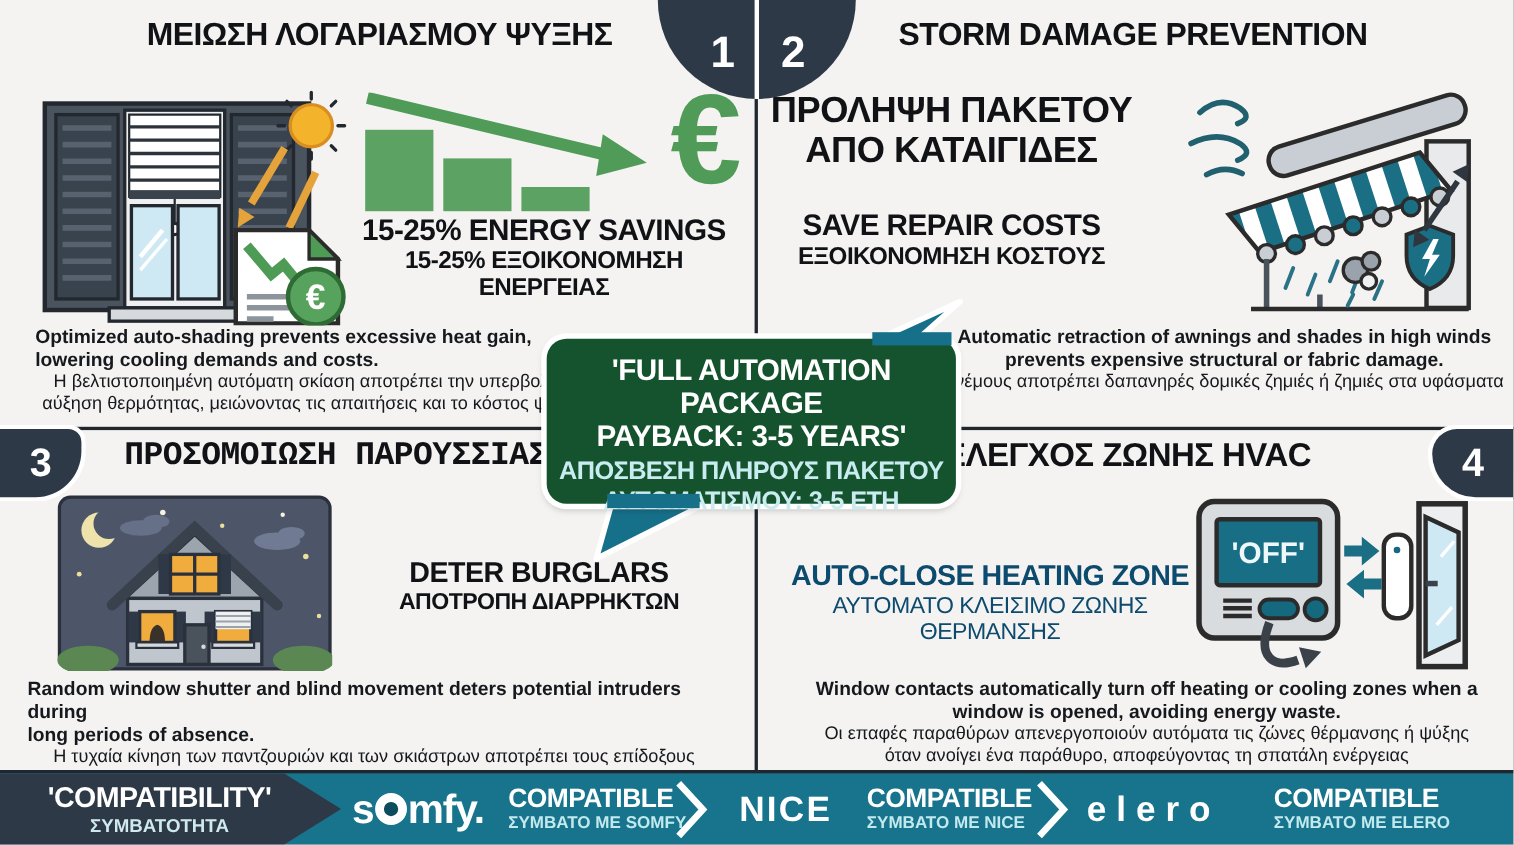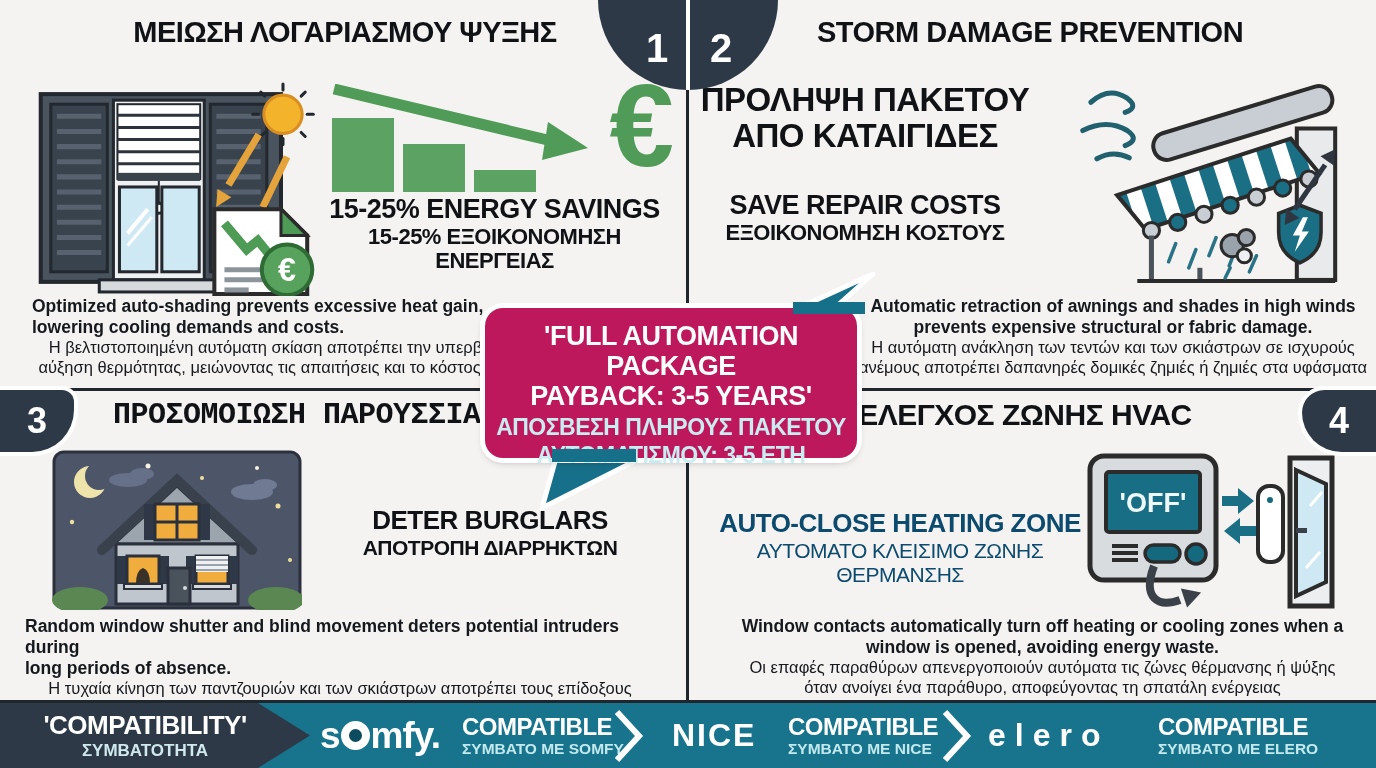--- a/index.html
+++ b/index.html
@@ -43,21 +43,21 @@
   .q2-title { left:740px; top:16px; width:580px; font-size:29px; }
   .q2-head { position:absolute; left:700px; top:82px; width:330px; text-align:center; font-size:33px; font-weight:bold; letter-spacing:-0.5px; line-height:1.1; color:#101215; z-index:2; }
   .q2-sub { position:absolute; left:700px; top:190px; width:330px; text-align:center; color:#101215; z-index:2; }
   .q2-sub .en { font-size:27px; font-weight:bold; letter-spacing:-0.5px; }
   .q2-sub .el { font-size:22px; font-weight:bold; line-height:1.12; letter-spacing:-0.5px; }
   .q2-illu { position:absolute; left:1078px; top:76px; z-index:2; }
   .q2-para { left:856px; top:296px; width:514px; text-align:center; }
 
   
   .tail { position:absolute; z-index:4; }
-  .bubble { position:absolute; left:485px; top:308px; width:372px; height:150px; background:#be185d; border-radius:18px;
+  .bubble { position:absolute; left:497px; top:308px; width:372px; height:150px; background:#14532d; border-radius:18px;
             box-shadow:0 0 0 5px #fff, 0 3px 8px rgba(0,0,0,.35); z-index:5; text-align:center; padding-top:13px; }
   .bubble .en { color:#fff; font-size:27px; font-weight:bold; letter-spacing:-0.5px; line-height:1.12; }
   .bubble .el { color:#c9ecf1; font-size:23px; font-weight:bold; letter-spacing:-0.5px; line-height:1.15; margin-top:2px; }
   .patch { position:absolute; background:#17708a; z-index:6; }
 
   
   .q3-title { left:98px; top:398px; width:415px; font-size:30px;font-family:Liberation Mono, monospace; }
   .q3-illu { position:absolute; left:52px; top:450px; z-index:2; }
   .q3-head { position:absolute; left:325px; top:505px; width:330px; text-align:center; color:#101215; z-index:2; }
   .q3-head .en { font-size:26px; font-weight:bold; letter-spacing:-0.5px; }
@@ -302,21 +302,20 @@
     <g fill="#2f3640">
       <line x1="244" y1="88" x2="214" y2="132" stroke="#2f3640" stroke-width="5"></line>
       <polygon points="0,-8 14,0 0,8" transform="translate(212,136) rotate(125)"></polygon>
       <polygon points="0,-8 14,0 0,8" transform="translate(246,84) rotate(-55)"></polygon>
     </g>
   </svg>
 
   <div class="para q2-para">
     <div class="en">Automatic retraction of awnings and shades in high winds</div>
     <div class="en">prevents expensive structural or fabric damage.</div>
-    <div class="el">Η αυτόματη ανάκληση των τεντών και των σκιάστρων σε ισχυρούς</div>
     <div class="el">ανέμους αποτρέπει δαπανηρές δομικές ζημιές ή ζημιές στα υφάσματα</div>
   </div>
 
   <svg class="tail" style="left:775px; top:272px;" width="104" height="42" viewBox="0 0 104 42">
     <polygon points="15,40 98,2 55,40" fill="#17708a" stroke="#fff" stroke-width="5" stroke-linejoin="round"></polygon>
   </svg>
   <svg class="tail" style="left:536px; top:452px;" width="115" height="62" viewBox="0 0 115 62">
     <polygon points="6,56 20,6 105,6" fill="#17708a" stroke="#fff" stroke-width="5" stroke-linejoin="round"></polygon>
   </svg>
   <div class="bubble">

